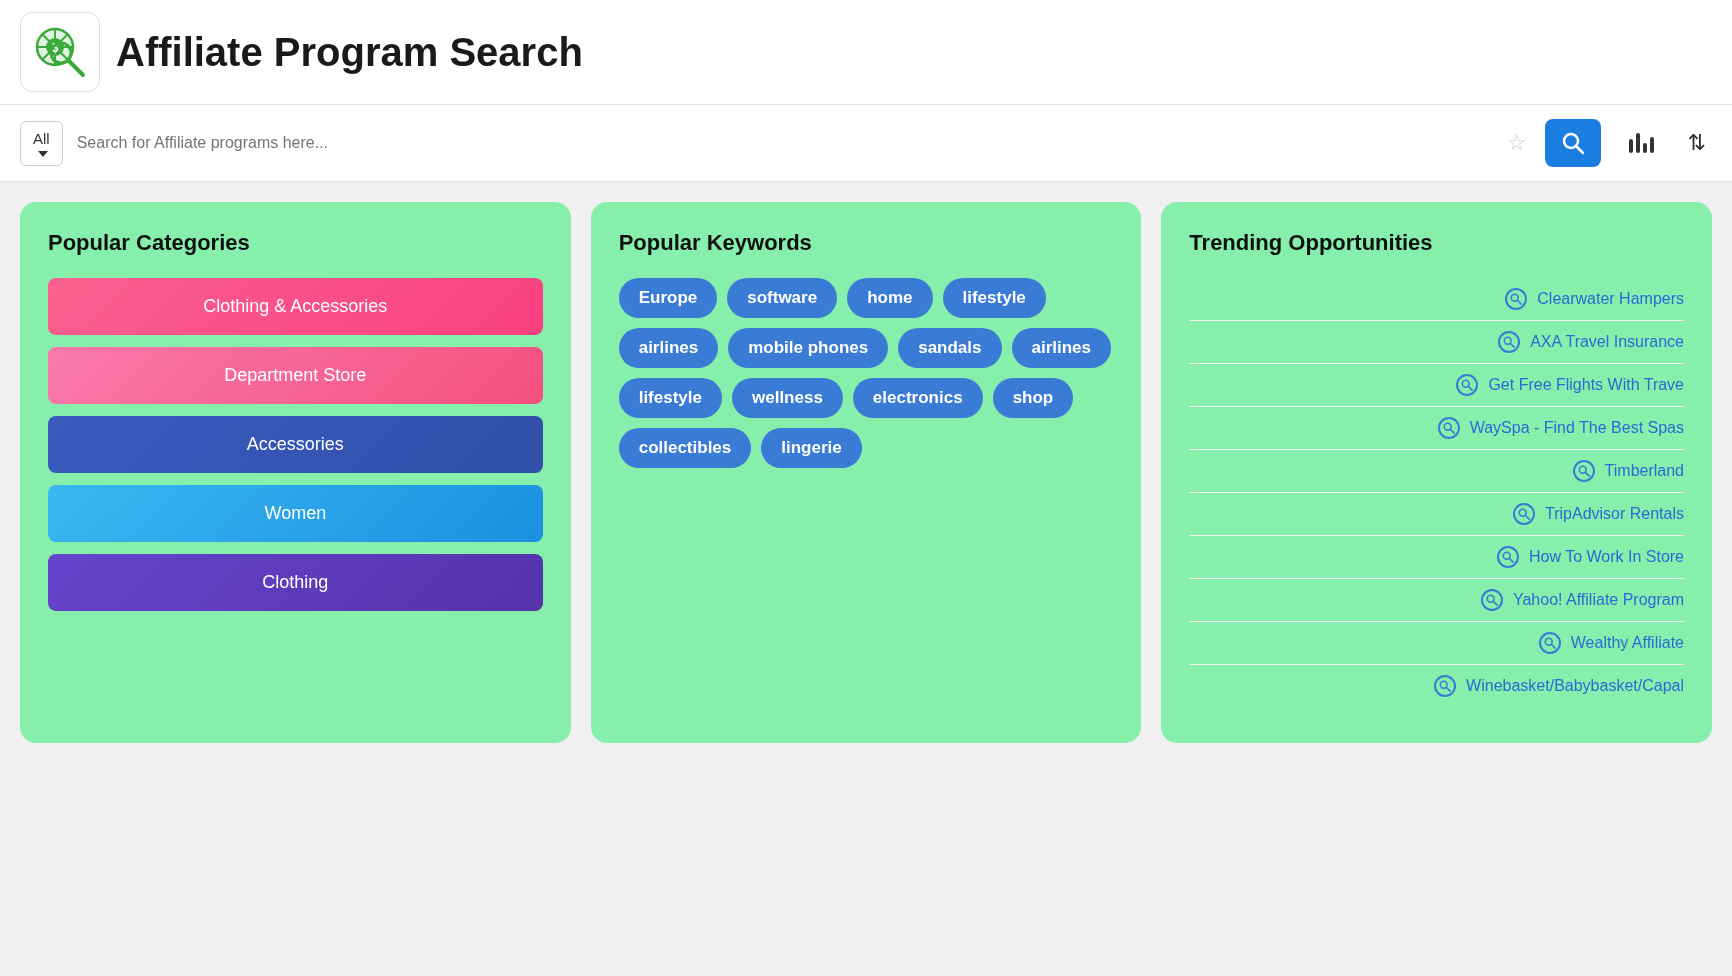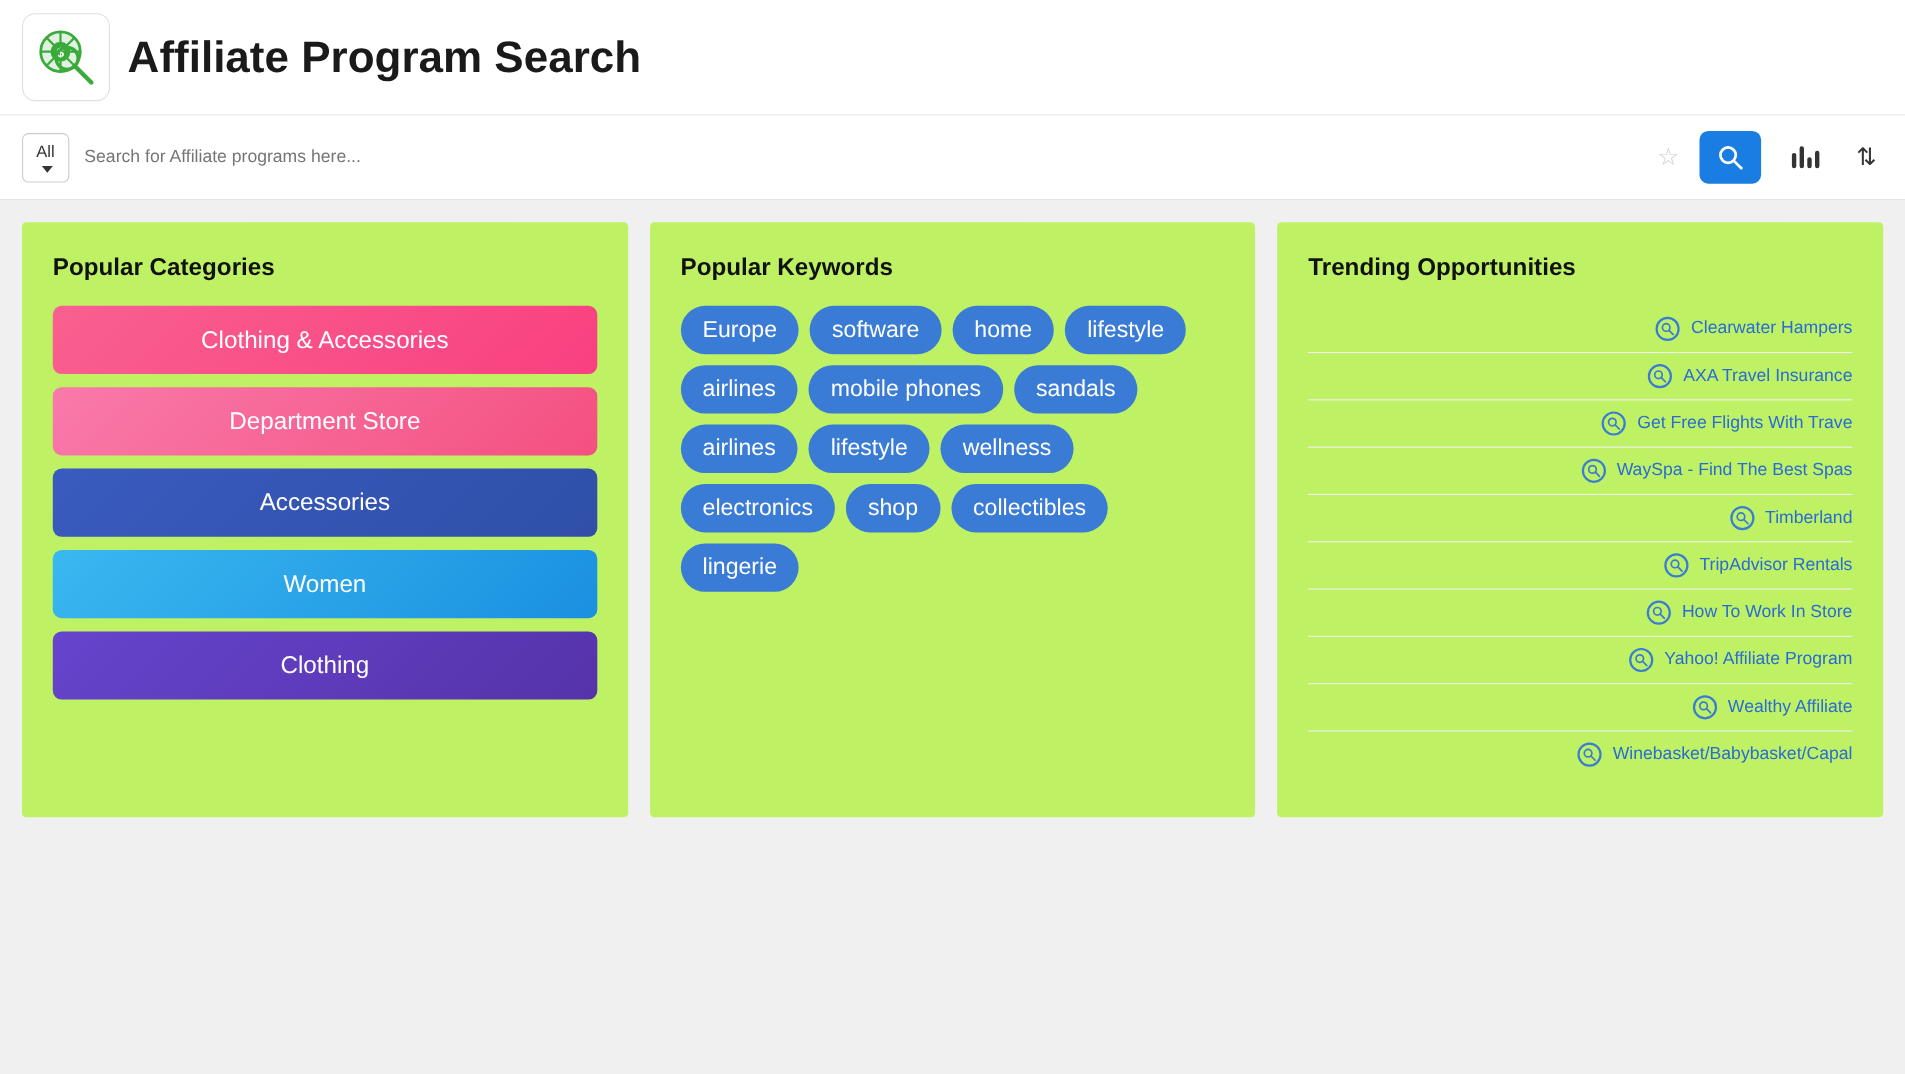--- a/index.html
+++ b/index.html
@@ -109,39 +109,39 @@
       margin-left: 10px;
     }
     
     #main-content {
       display: flex;
       gap: 0;
       padding: 20px;
       gap: 20px;
     }
     .panel {
-      background: #bef264;
-      border-radius: 4px;
+      background: #86efac;
+      border-radius: 16px;
       padding: 28px 28px 36px;
       flex: 1;
     }
     .panel-title {
       font-size: 22px;
       font-weight: 700;
       color: #111;
       margin-bottom: 22px;
     }
     
     .category-btn {
       display: block;
       width: 100%;
       border: none;
       border-radius: 8px;
       padding: 18px 0;
-      font-size: 22px;
+      font-size: 18px;
       font-weight: 500;
       color: #fff;
       cursor: pointer;
       margin-bottom: 12px;
       text-align: center;
     }
     .cat-clothing-accessories { background: linear-gradient(135deg, #f96090, #f94080); }
     .cat-department-store { background: linear-gradient(135deg, #f97aaa, #f45080); }
     .cat-accessories { background: linear-gradient(135deg, #3a5bbf, #2f4fa8); }
     .cat-women { background: linear-gradient(135deg, #3ab8f0, #1a90e0); }
@@ -151,22 +151,22 @@
       display: flex;
       flex-wrap: wrap;
       gap: 10px;
     }
     .keyword-chip {
       background: #3a7bd5;
       color: #fff;
       border: none;
       border-radius: 24px;
       padding: 10px 20px;
-      font-size: 21px;
-      font-weight: 400;
+      font-size: 17px;
+      font-weight: 700;
       cursor: pointer;
       white-space: nowrap;
     }
     
     .trending-list {
       list-style: none;
     }
     .trending-item {
       display: flex;
       align-items: center;

